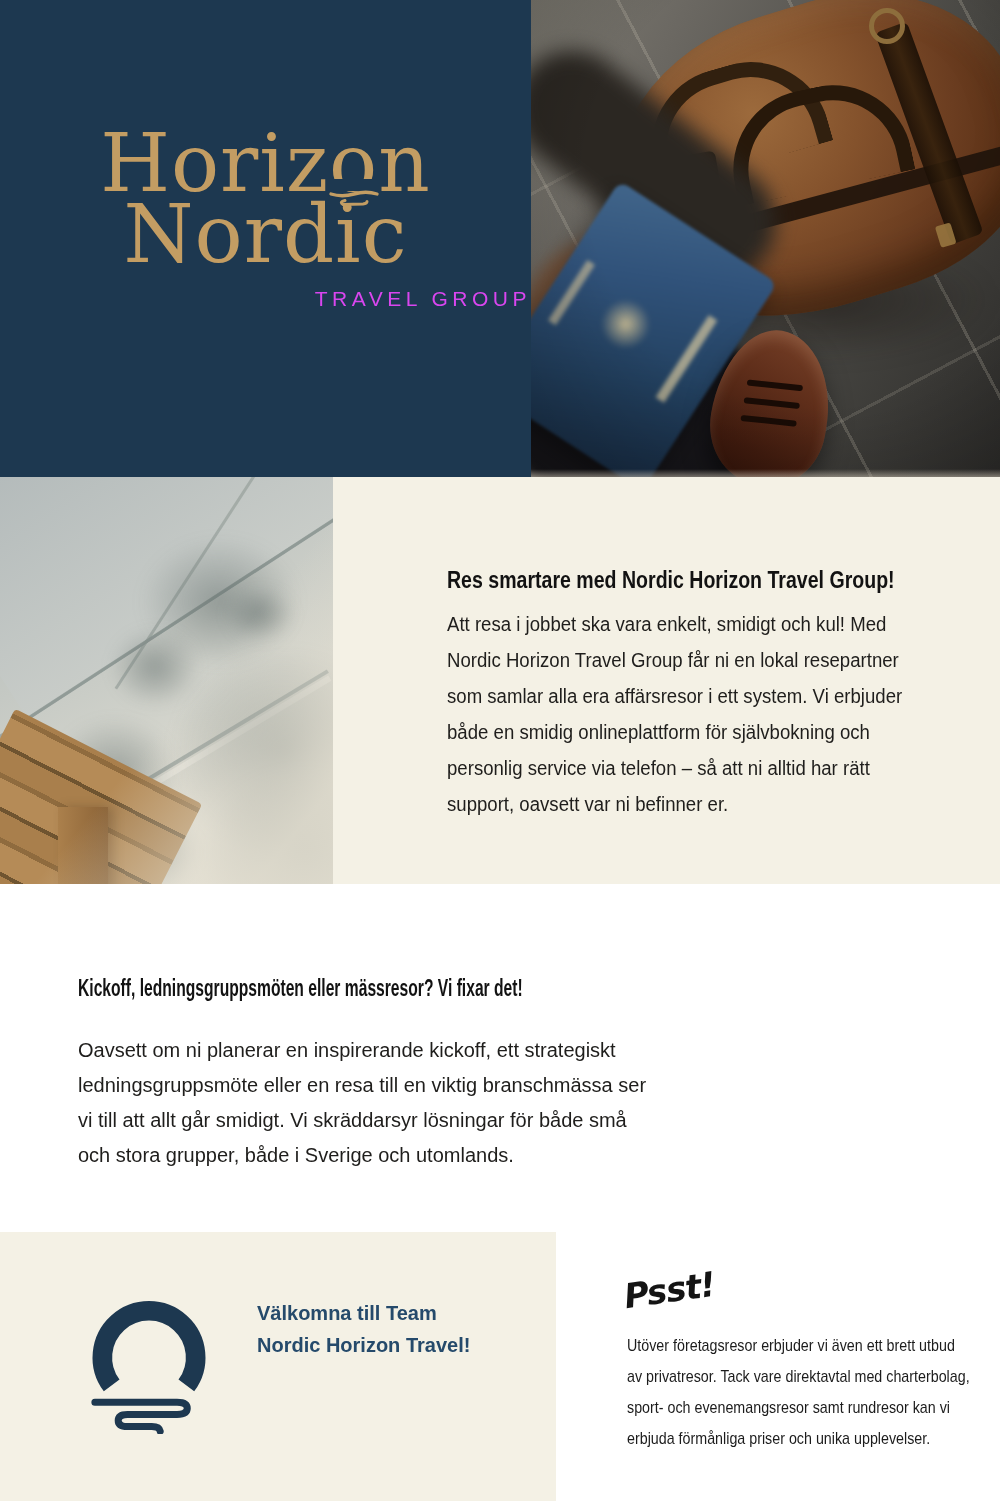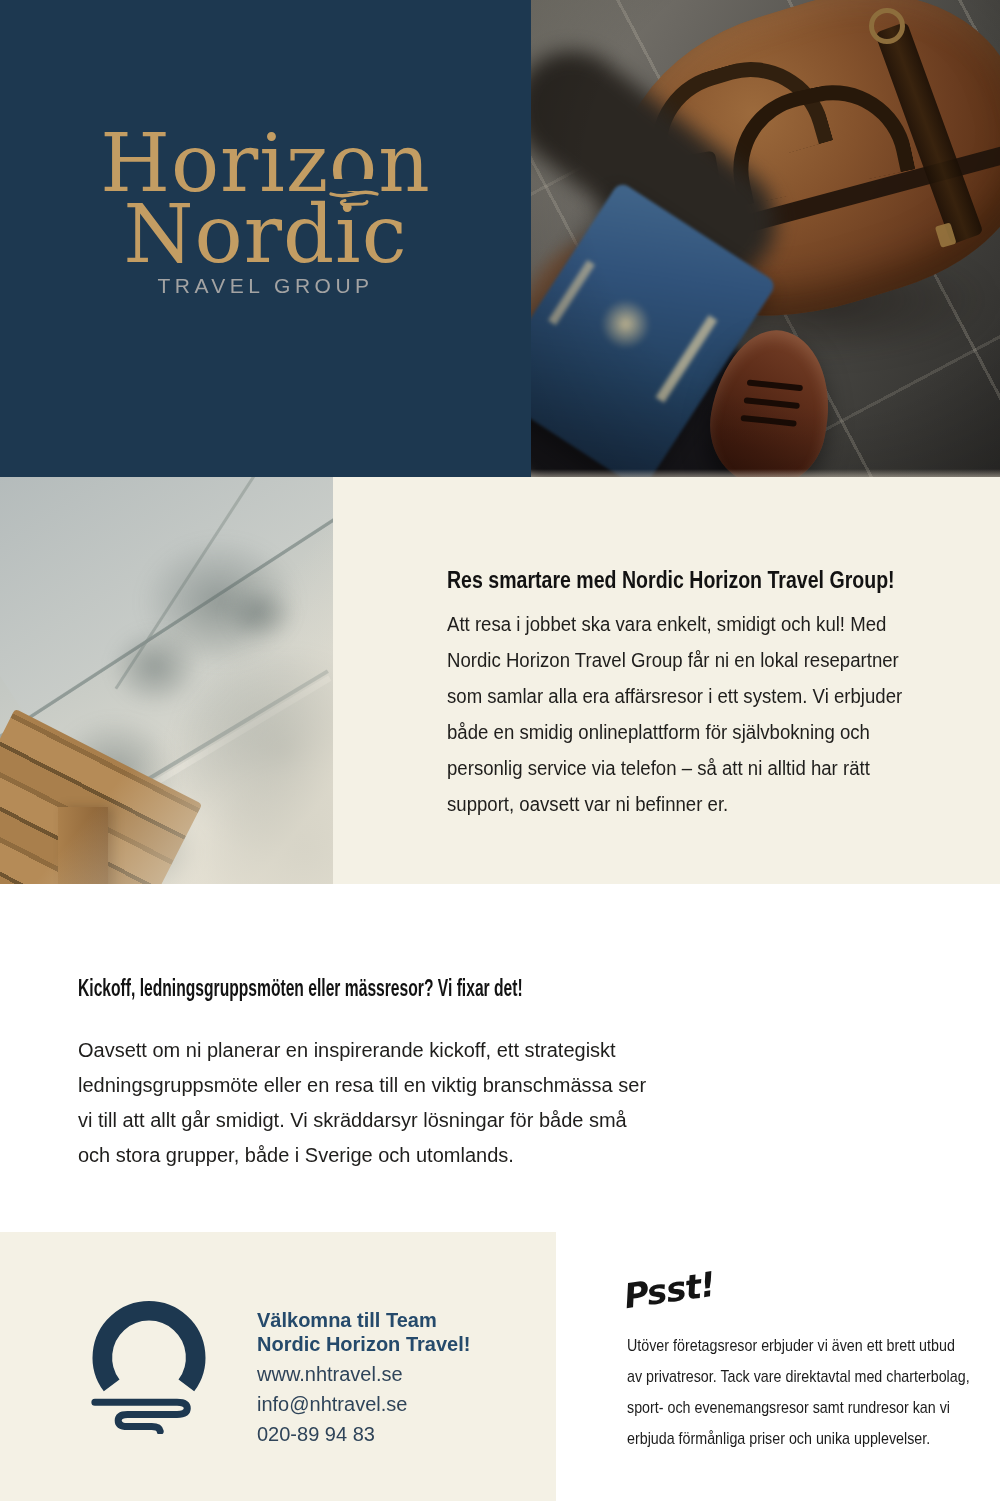--- a/index.html
+++ b/index.html
@@ -5,21 +5,21 @@
   html,body{margin:0;padding:0;background:#ffffff;}
   .page{position:relative;width:1000px;height:1501px;background:#ffffff;overflow:hidden;
         font-family:"Liberation Sans",sans-serif;}
 
   
   .navy-top{position:absolute;left:0;top:0;width:531px;height:477px;background:#1d3850;}
   .logo{position:absolute;left:0;top:128px;width:531px;text-align:center;color:#c39d63;}
   .logo-line{font-family:"DejaVu Serif",serif;font-size:80px;line-height:71px;font-weight:400;letter-spacing:1px;}
   .sun-o{position:relative;display:inline-block;}
   .sun-o svg{position:absolute;left:50%;transform:translateX(-50%);bottom:-7px;}
-  .logo-tagline{margin-top:4px;font-size:21px;letter-spacing:4.5px;font-weight:400;color:#a3a3a3;}
+  .logo-tagline{margin-top:17px;font-size:21px;letter-spacing:4.5px;font-weight:400;color:#d946ef;text-align:right;}
 
   
   .photo-top{position:absolute;left:531px;top:0;width:469px;height:477px;overflow:hidden;background:#4a4845;}
   .tiles{position:absolute;inset:0;background-image:
       repeating-linear-gradient(62deg,transparent 0 148px,rgba(210,203,186,.22) 148px 151px),
       repeating-linear-gradient(152deg,transparent 0 170px,rgba(210,203,186,.16) 170px 173px),
       linear-gradient(118deg,#7d7a71 0%,#6b6862 22%,#575550 45%,#464541 65%,#383734 85%,#2d2c2a 100%);}
   .bag-shadow{position:absolute;left:120px;top:240px;width:340px;height:120px;border-radius:50%;
       background:radial-gradient(closest-side,rgba(18,12,8,.5),rgba(18,12,8,0));filter:blur(10px);}
   .bag{position:absolute;left:78px;top:6px;width:418px;height:300px;transform:rotate(-17deg);
@@ -95,21 +95,21 @@
   .kick-body{left:78px;top:1017px;width:660px;line-height:35px;margin-top:16px;}
 
   
   .callout{position:absolute;left:756px;top:886px;width:244px;height:347px;background:#1d3850;}
   .callout-text{position:absolute;top:110px;left:-6px;width:320px;text-align:center;
       font-style:italic;font-weight:500;color:#c79f66;font-size:25px;line-height:39px;}
 
   
   .footer-cream{position:absolute;left:0;top:1232px;width:556px;height:269px;background:#f4f1e5;}
   .footer-icon{position:absolute;left:84px;top:62px;}
-  .welcome{position:absolute;left:257px;top:65px;font-weight:700;color:#254a6b;font-size:20px;line-height:24px;margin-top:11px;}
+  .welcome{position:absolute;left:257px;top:65px;font-weight:700;color:#254a6b;font-size:20px;line-height:32px;}
   .contacts{position:absolute;left:257px;top:127px;color:#2f4459;font-size:20px;line-height:30px;}
   .contacts div{cursor:pointer;}
   .psst{position:absolute;left:624px;top:1270px;font-family:"DejaVu Sans",sans-serif;
       font-weight:700;font-style:italic;font-size:34px;color:#141414;transform:rotate(-8deg);letter-spacing:-1px;}
   .psst-note{position:absolute;left:627px;top:1330px;width:470px;color:#1c1c1c;font-size:17px;line-height:31px;}
 </style>
 </head>
 <body>
 
 <div class="page">
@@ -192,25 +192,20 @@
 och stora grupper, både i Sverige och utomlands.</div>
 
 
   <div class="footer-cream">
     <svg class="footer-icon" width="130" height="140" viewBox="0 0 130 150">
       <path d="M25,98 A50,50 0 1 1 105,98" stroke="#1d3850" stroke-width="21" fill="none"></path>
       <path d="M7,116 H95 Q106,116 106,122.5 Q106,129 95,129 H42 Q32,129 32,135.5 Q32,142 42,142 H68 Q76,142 77,147" stroke="#1d3850" stroke-width="7.5" fill="none" stroke-linecap="round"></path>
     </svg>
     <div class="welcome prelines">Välkomna till Team
 Nordic Horizon Travel!</div>
-    <div class="contacts">
-      <div>www.nhtravel.se</div>
-      <div>info@nhtravel.se</div>
-      <div>020-89 94 83</div>
-    </div>
   </div>
 
   <div class="psst">Psst!</div>
   <div class="psst-note prelines sx84">Utöver företagsresor erbjuder vi även ett brett utbud
 av privatresor. Tack vare direktavtal med charterbolag,
 sport- och evenemangsresor samt rundresor kan vi
 erbjuda förmånliga priser och unika upplevelser.</div>
 
 </div>
 

